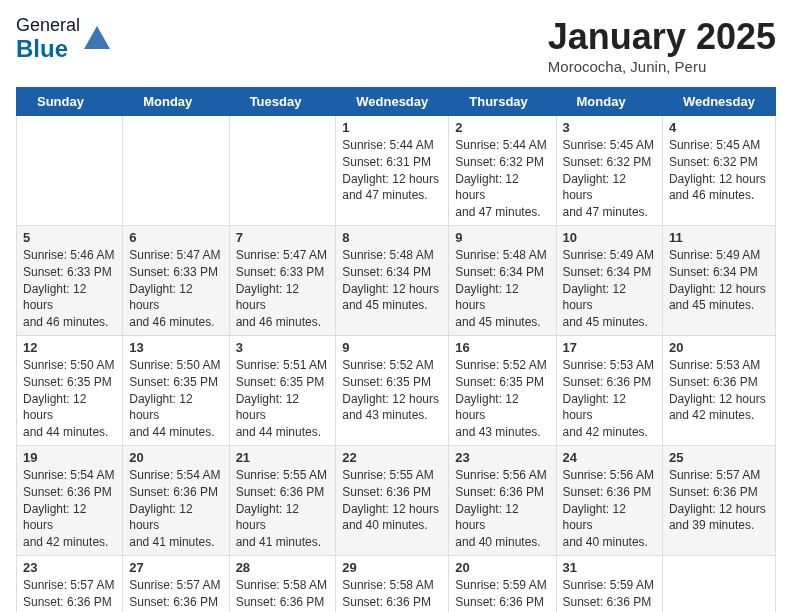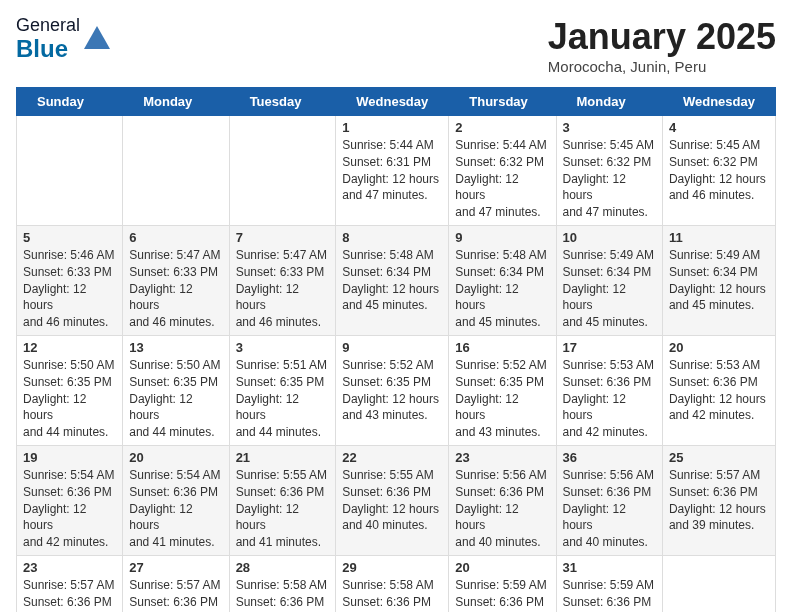--- a/index.html
+++ b/index.html
@@ -293,21 +293,21 @@
 and 40 minutes.</div>
         </td>
         <td>
           <span class="day-number">23</span>
           <div class="day-info" style="white-space: pre-line;">Sunrise: 5:56 AM
 Sunset: 6:36 PM
 Daylight: 12 hours
 and 40 minutes.</div>
         </td>
         <td>
-          <span class="day-number">36</span>
+          <span class="day-number">24</span>
           <div class="day-info" style="white-space: pre-line;">Sunrise: 5:56 AM
 Sunset: 6:36 PM
 Daylight: 12 hours
 and 40 minutes.</div>
         </td>
         <td>
           <span class="day-number">25</span>
           <div class="day-info" style="white-space: pre-line;">Sunrise: 5:57 AM
 Sunset: 6:36 PM
 Daylight: 12 hours

